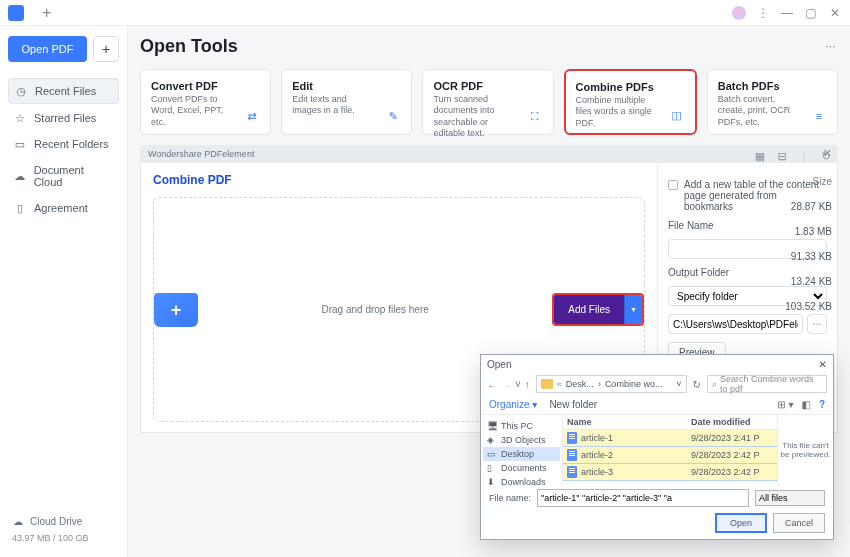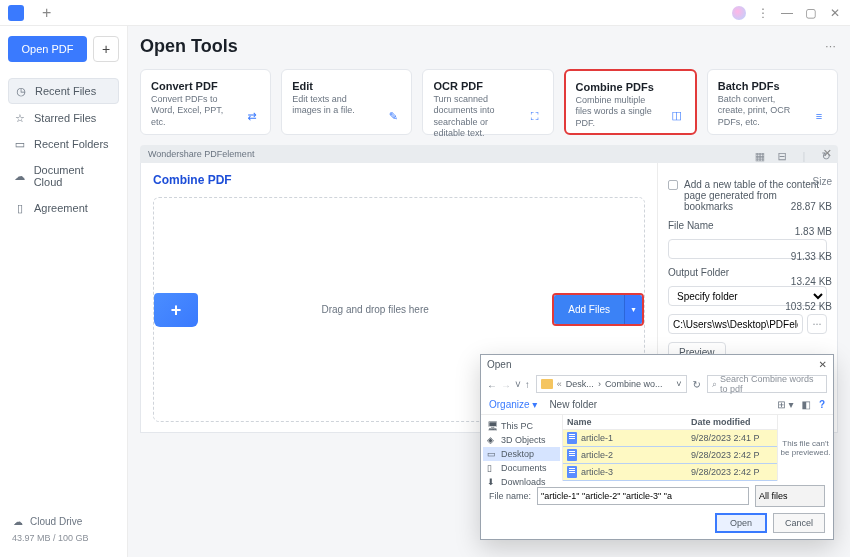--- a/index.html
+++ b/index.html
@@ -44,21 +44,21 @@
 .modal-body { display: flex; background: #fff; border: 1px solid #e4e7ec; border-top: none; height: 270px; }
 
 .combine-left { flex: 1; padding: 10px 12px; display: flex; flex-direction: column; }
 .combine-title { font-weight: 600; font-size: 12px; color: #1d4ed8; }
 .dropzone { flex: 1; margin-top: 10px; border: 1px dashed #cfd4da; border-radius: 6px; display: flex; flex-direction: row; align-items: center; justify-content: space-between; gap: 10px; position: relative; }
 .dz-folder { width: 44px; height: 34px; position: relative; }
 .dz-folder::before { content: ""; position: absolute; inset: 0; background: linear-gradient(135deg, #4a8dff, #3a7afe); border-radius: 4px 4px 6px 6px; }
 .dz-folder::after { content: "+"; position: absolute; left: 50%; top: 50%; transform: translate(-50%, -50%); color: #fff; font-size: 18px; font-weight: bold; }
 .dz-text { font-size: 10px; color: #6a7480; }
 .add-files-wrap { display: flex; border: 2px solid #e23a3a; border-radius: 4px; overflow: hidden; }
-.add-files-btn { background: #3b82f6; color: #fff; font-size: 10px; padding: 9px 14px; }
+.add-files-btn { background: #4c1d95; color: #fff; font-size: 10px; padding: 9px 14px; }
 .add-files-drop { background: #3a7afe; color: #fff; width: 18px; display: flex; align-items: center; justify-content: center; border-left: 1px solid #2c66d8; font-size: 8px; }
 
 .combine-right { width: 180px; border-left: 1px solid #ececec; padding: 16px 10px; display: flex; flex-direction: column; gap: 8px; font-size: 10px; color: #505a64; }
 .check-row { display: flex; align-items: flex-start; gap: 6px; }
 .chk { width: 10px; height: 10px; border: 1px solid #b0b6bd; border-radius: 2px; margin-top: 1px; flex-shrink: 0; }
 .lbl { font-size: 10px; color: #505a64; }
 .fld { width: 100%; border: 1px solid #dcdfe4; border-radius: 4px; height: 20px; font-size: 10px; padding: 0 4px; background: #fff; }
 .folder-row { display: flex; gap: 4px; }
 .folder-input { flex: 1; }
 .more-btn { width: 20px; border: 1px solid #dcdfe4; border-radius: 4px; display: flex; align-items: center; justify-content: center; font-size: 9px; }
@@ -95,21 +95,21 @@
 .fl-hdr .c2 { width: 82px; }
 .fl-row { display: flex; align-items: center; gap: 4px; padding: 2px 4px; font-size: 9px; background: #fef9c3; border-bottom: 1px solid #b8d0f5; }
 .doc-ico { width: 10px; height: 12px; background: #5a8dff; border-radius: 1px; position: relative; }
 .doc-ico::after { content: ""; position: absolute; left: 2px; top: 2px; right: 2px; height: 1px; background: #fff; box-shadow: 0 2px 0 #fff, 0 4px 0 #fff; }
 .fl-row .c1 { flex: 1; }
 .fl-row .c2 { width: 82px; color: #505a64; }
 .preview-pane { width: 56px; border-left: 1px solid #ececec; display: flex; align-items: center; justify-content: center; font-size: 8px; color: #6a7480; text-align: center; padding: 2px; }
 .dlg-footer { display: flex; align-items: center; gap: 6px; padding: 4px 8px; }
 .fn-lbl { font-size: 9px; }
 .fn-input { flex: 1; border: 1px solid #b0b6bd; height: 18px; font-size: 9px; padding: 0 3px; }
-.filter { width: 70px; border: 1px solid #b0b6bd; height: 22px; font-size: 9px; padding: 0 3px; background: #f3f3f3; }
+.filter { width: 70px; border: 1px solid #b0b6bd; height: 16px; font-size: 9px; padding: 0 3px; background: #f3f3f3; }
 .dlg-btns { display: flex; justify-content: flex-end; gap: 6px; padding: 2px 8px 6px; }
 .dlg-btn { border: 1px solid #b0b6bd; height: 20px; width: 52px; font-size: 9px; display: flex; align-items: center; justify-content: center; background: #f7f7f7; }
 .dlg-btn.primary { border: 2px solid #3a7afe; background: #eaf1ff; }
 </style>
 </head>
 <body>
 
 <div class="titlebar">
   <div class="app-icon"></div>
   <div class="tab-plus">+</div>

